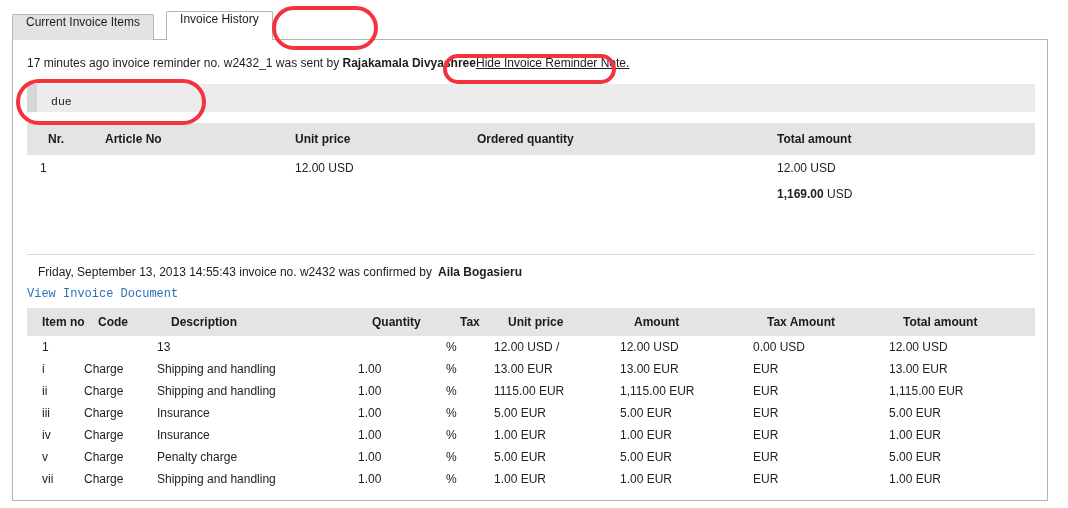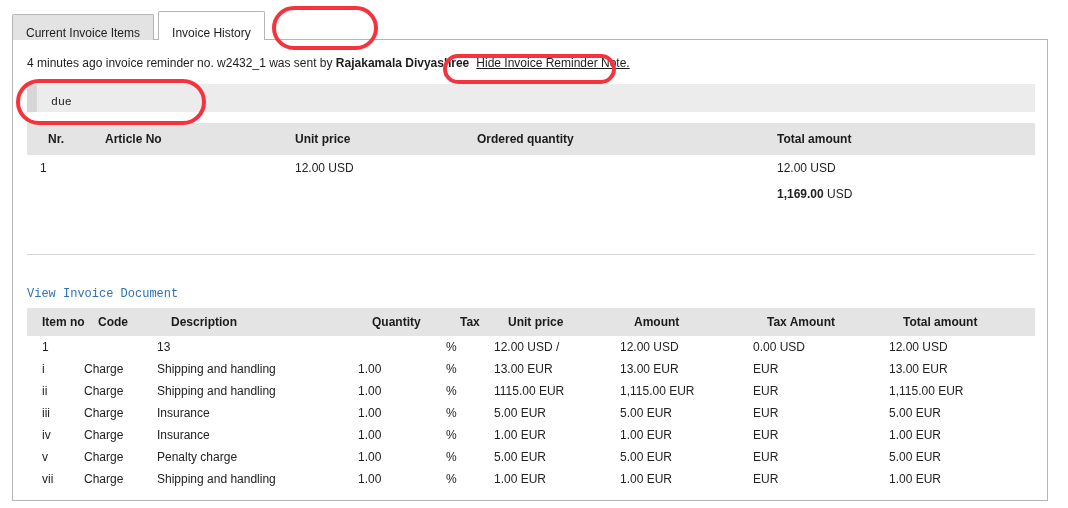--- a/index.html
+++ b/index.html
@@ -29,24 +29,24 @@
     z-index: 4;
   }
   .tab {
     height: 26px;
     box-sizing: border-box;
     border: 1px solid #b5b5b5;
     border-bottom: none;
     background: #e3e3e3;
     padding: 0 13px;
     display: flex;
-    align-items: flex-end;
+    align-items: flex-start;
     font-size: 12px;
     color: #1d1d1d;
-    margin-right: 4px;
+    margin-right: 12px;
     border-top-left-radius: 2px;
     border-top-right-radius: 2px;
     white-space: nowrap;
     cursor: pointer;
   }
   .tab.active {
     background: #ffffff;
     height: 29px;
     border-color: #b5b5b5;
     position: relative;
@@ -71,21 +71,20 @@
     left: 14px;
     top: 16px;
     font-size: 12px;
     color: #1d1d1d;
     white-space: nowrap;
   }
   .info-line .b { font-weight: bold; }
   .info-line .link {
     color: #1d1d1d;
     text-decoration: underline;
-    margin-left: 7px;
     cursor: pointer;
   }
 
   .note-box {
     position: absolute;
     left: 14px;
     top: 44px;
     width: 1008px;
     height: 28px;
     background: #ececec;
@@ -206,21 +205,21 @@
     <span>Current Invoice Items</span>
   </div>
   <div class="tab active">
     <span>Invoice History</span>
   </div>
 </div>
 
 <div class="panel">
 
   <div class="info-line">
-    <span>4 minutes ago invoice reminder no. </span><span>w2432_1</span><span> was sent by </span><span class="b">Rajakamala Divyashree</span><span class="link">Hide Invoice Reminder Note.</span>
+    <span>17 minutes ago invoice reminder no. </span><span>w2432_1</span><span> was sent by </span><span class="b">Rajakamala Divyashree</span><span class="link">Hide Invoice Reminder Note.</span>
   </div>
 
   <div class="note-box">
     <span class="note-text">due</span>
   </div>
 
   <table class="tbl-top">
     <colgroup>
       <col style="width:78px">
       <col style="width:190px">
@@ -247,20 +246,23 @@
       </tr>
       <tr>
         <td colspan="4"></td>
         <td class="ta-r" style="padding-right:240px"><span class="bold">1,169.00</span>&nbsp;<span>USD</span></td>
       </tr>
     </tbody>
   </table>
 
   <div class="hr hr1"></div>
 
+  <div class="conf-line">
+    <span>Friday, September 13, 2013 14:55:43</span><span> invoice no.  w2432  was confirmed  by</span><span class="b">Aila Bogasieru</span>
+  </div>
 
   <a class="doc-link" href="#">View Invoice Document</a>
 
   <table class="tbl-bot">
     <colgroup>
       <col style="width:57px">
       <col style="width:73px">
       <col style="width:201px">
       <col style="width:88px">
       <col style="width:48px">

